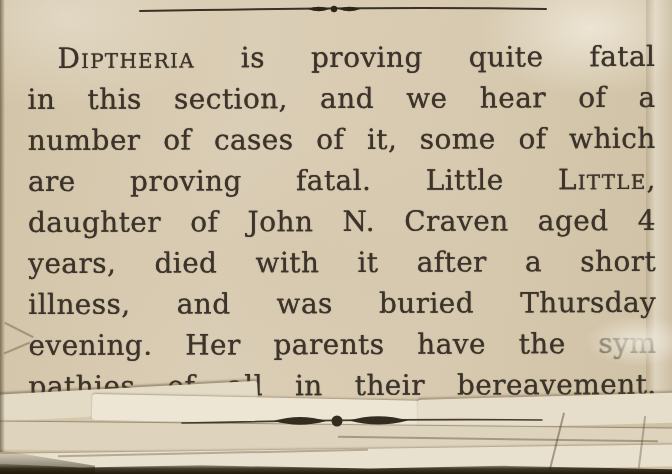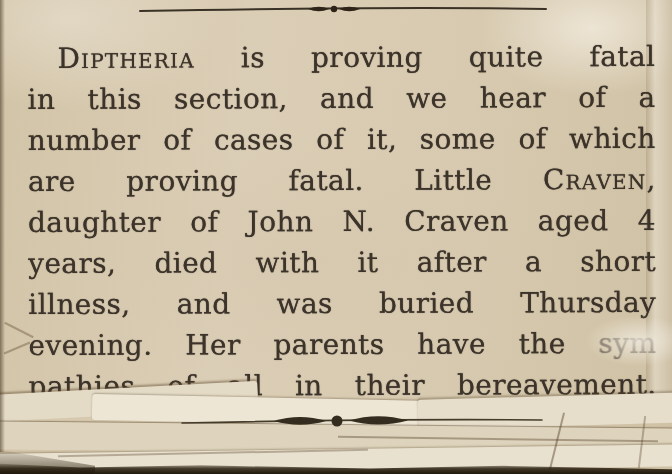--- a/index.html
+++ b/index.html
@@ -70,21 +70,21 @@
     <div class="line indent">
       <span class="sc">Diptheria</span><span> is proving quite fatal</span>
     </div>
     <div class="line">
       <span>in this section, and we hear of a</span>
     </div>
     <div class="line">
       <span>number of cases of it, some of which</span>
     </div>
     <div class="line">
-      <span>are proving fatal. Little </span><span class="sc">Craven</span><span>,</span>
+      <span>are proving fatal. Little </span><span class="sc">Little</span><span>,</span>
     </div>
     <div class="line">
       <span>daughter of John N. Craven aged 4</span>
     </div>
     <div class="line">
       <span>years, died with it after a short</span>
     </div>
     <div class="line">
       <span>illness, and was buried Thursday</span>
     </div>

